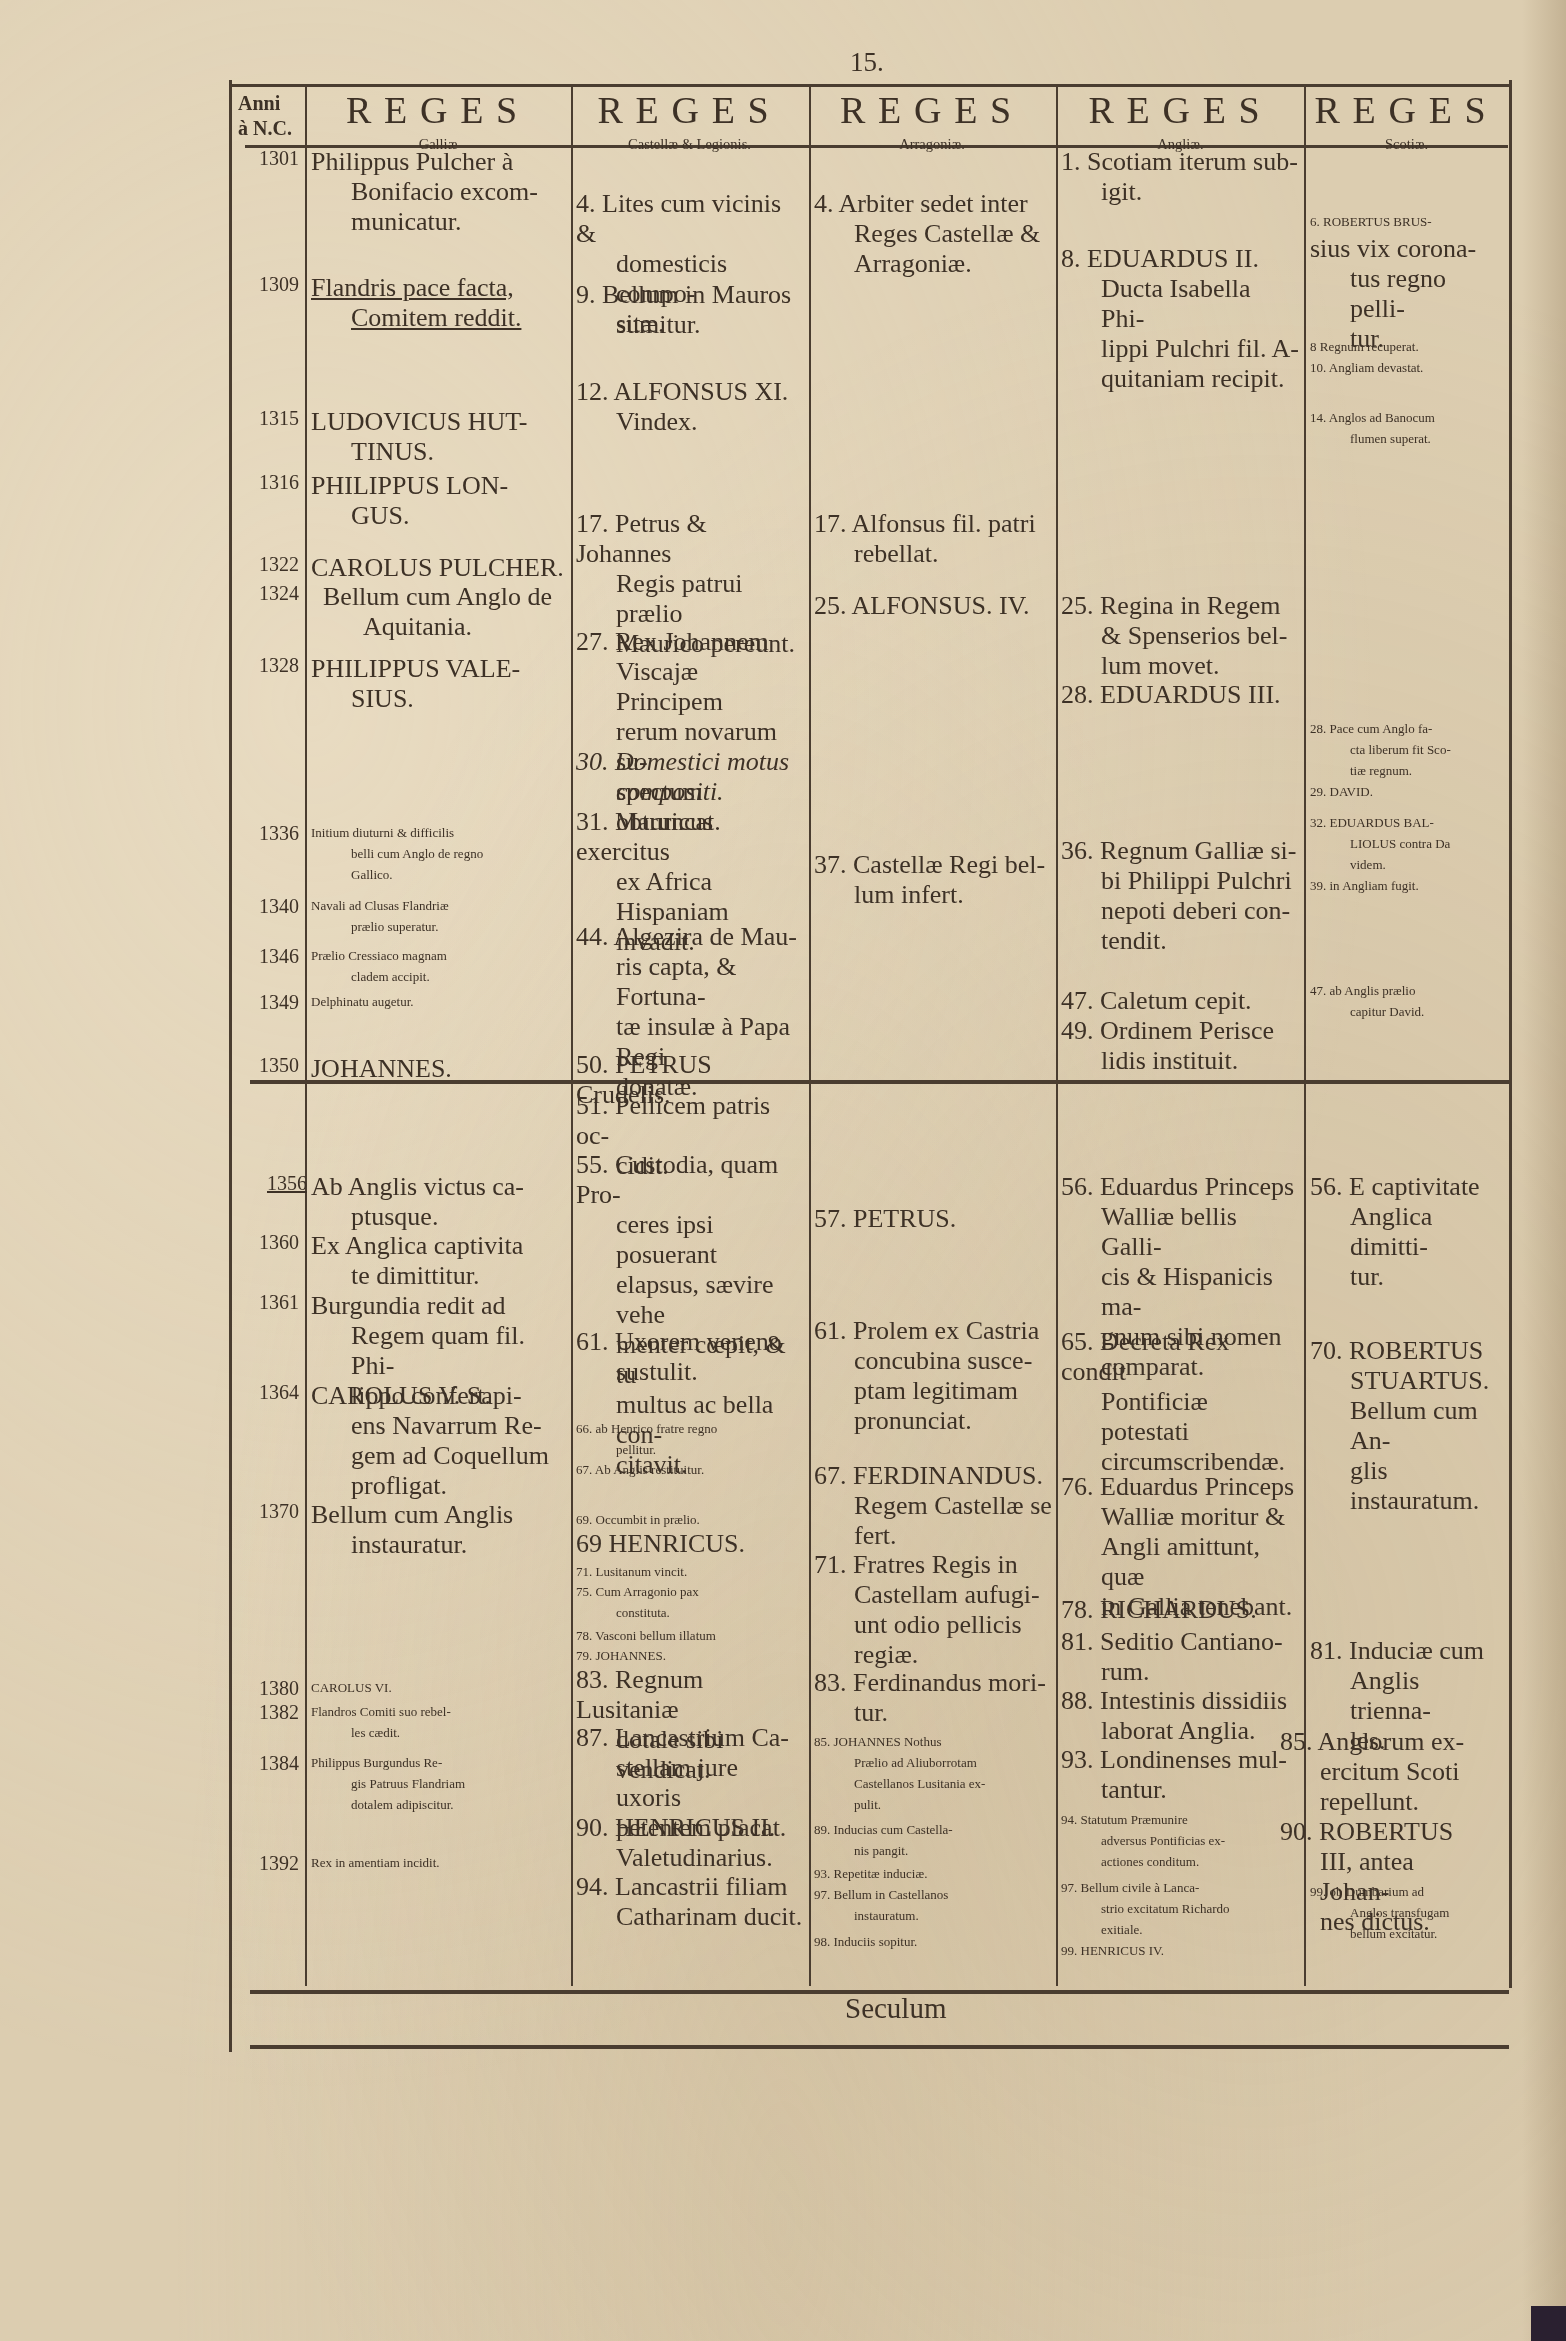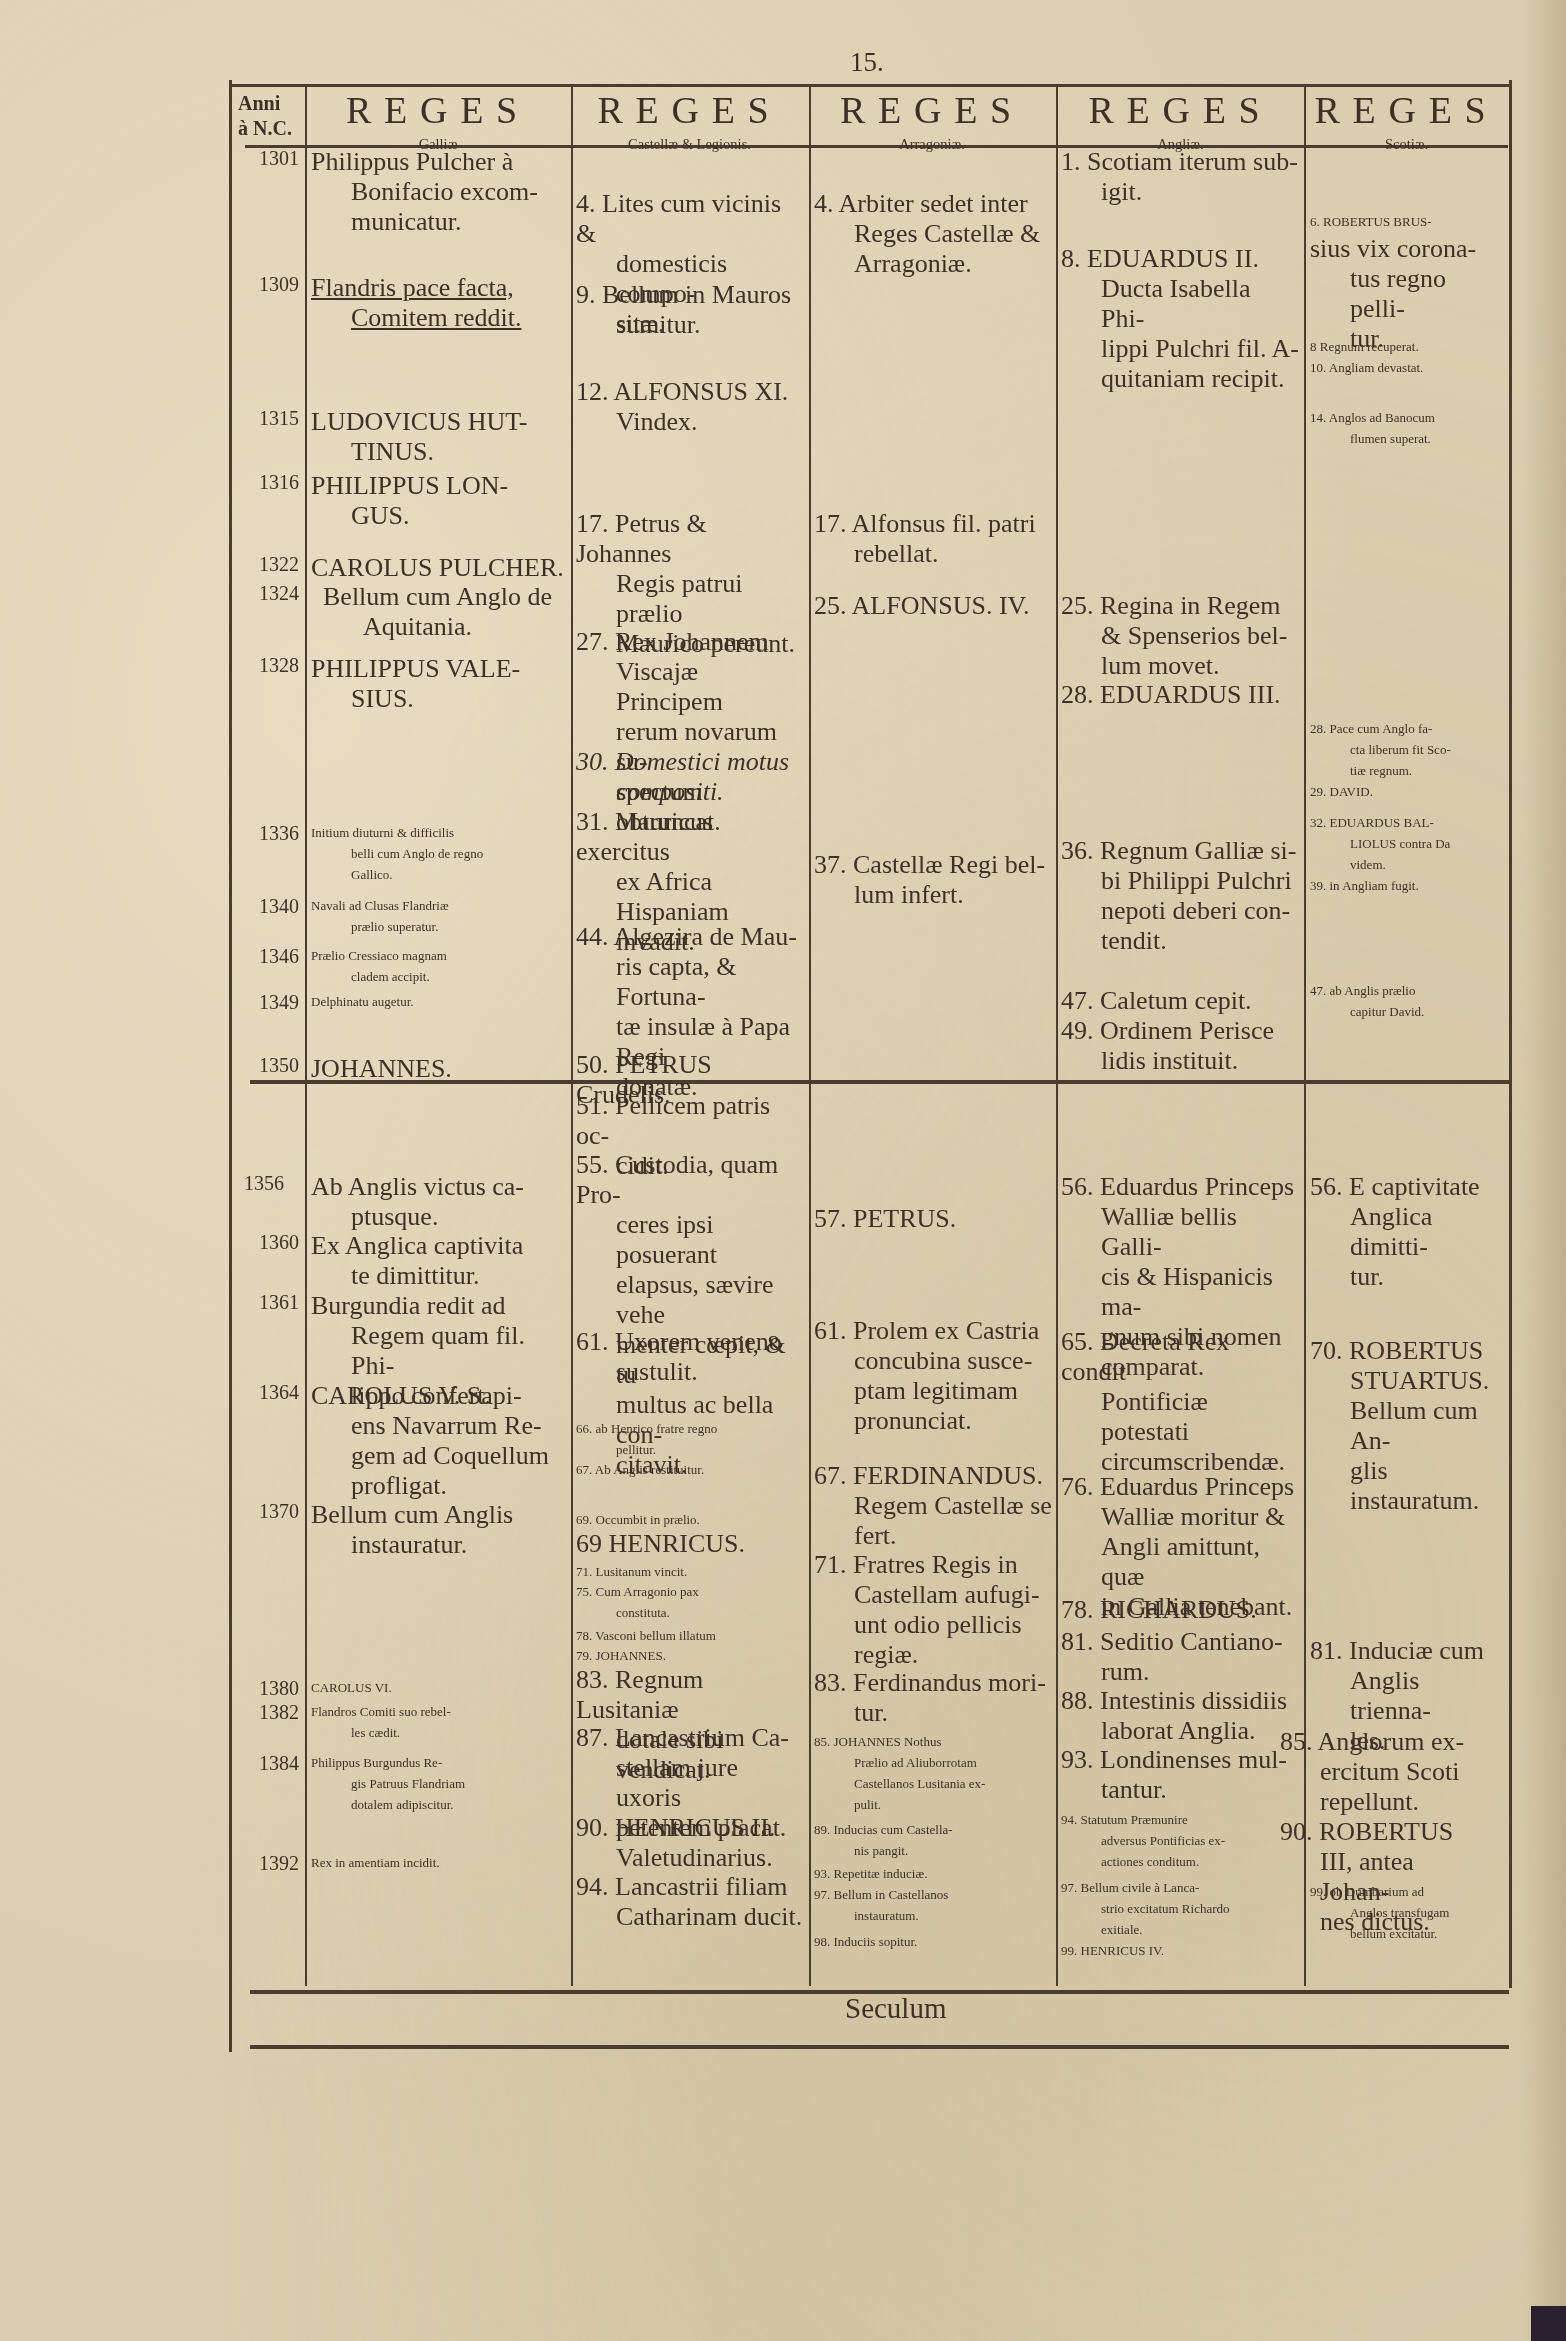--- a/index.html
+++ b/index.html
@@ -77,21 +77,21 @@
     <div class="year" style="left: 244px; top: 407px;">1315</div>
     <div class="year" style="left: 244px; top: 471px;">1316</div>
     <div class="year" style="left: 244px; top: 553px;">1322</div>
     <div class="year" style="left: 244px; top: 582px;">1324</div>
     <div class="year" style="left: 244px; top: 654px;">1328</div>
     <div class="year" style="left: 244px; top: 822px;">1336</div>
     <div class="year" style="left: 244px; top: 895px;">1340</div>
     <div class="year" style="left: 244px; top: 945px;">1346</div>
     <div class="year" style="left: 244px; top: 991px;">1349</div>
     <div class="year" style="left: 244px; top: 1054px;">1350</div>
-    <div class="year" style="left: 229px; top: 1172px;">1356</div>
+    <div class="year" style="left: 252px; top: 1172px; text-decoration: underline;">1356</div>
     <div class="year" style="left: 244px; top: 1231px;">1360</div>
     <div class="year" style="left: 244px; top: 1291px;">1361</div>
     <div class="year" style="left: 244px; top: 1381px;">1364</div>
     <div class="year" style="left: 244px; top: 1500px;">1370</div>
     <div class="year" style="left: 244px; top: 1677px;">1380</div>
     <div class="year" style="left: 244px; top: 1701px;">1382</div>
     <div class="year" style="left: 244px; top: 1752px;">1384</div>
     <div class="year" style="left: 244px; top: 1852px;">1392</div>
     <div class="entry" style="left: 311px; top: 147px; width: 256px;">
       <span class="l">Philippus Pulcher à</span>

